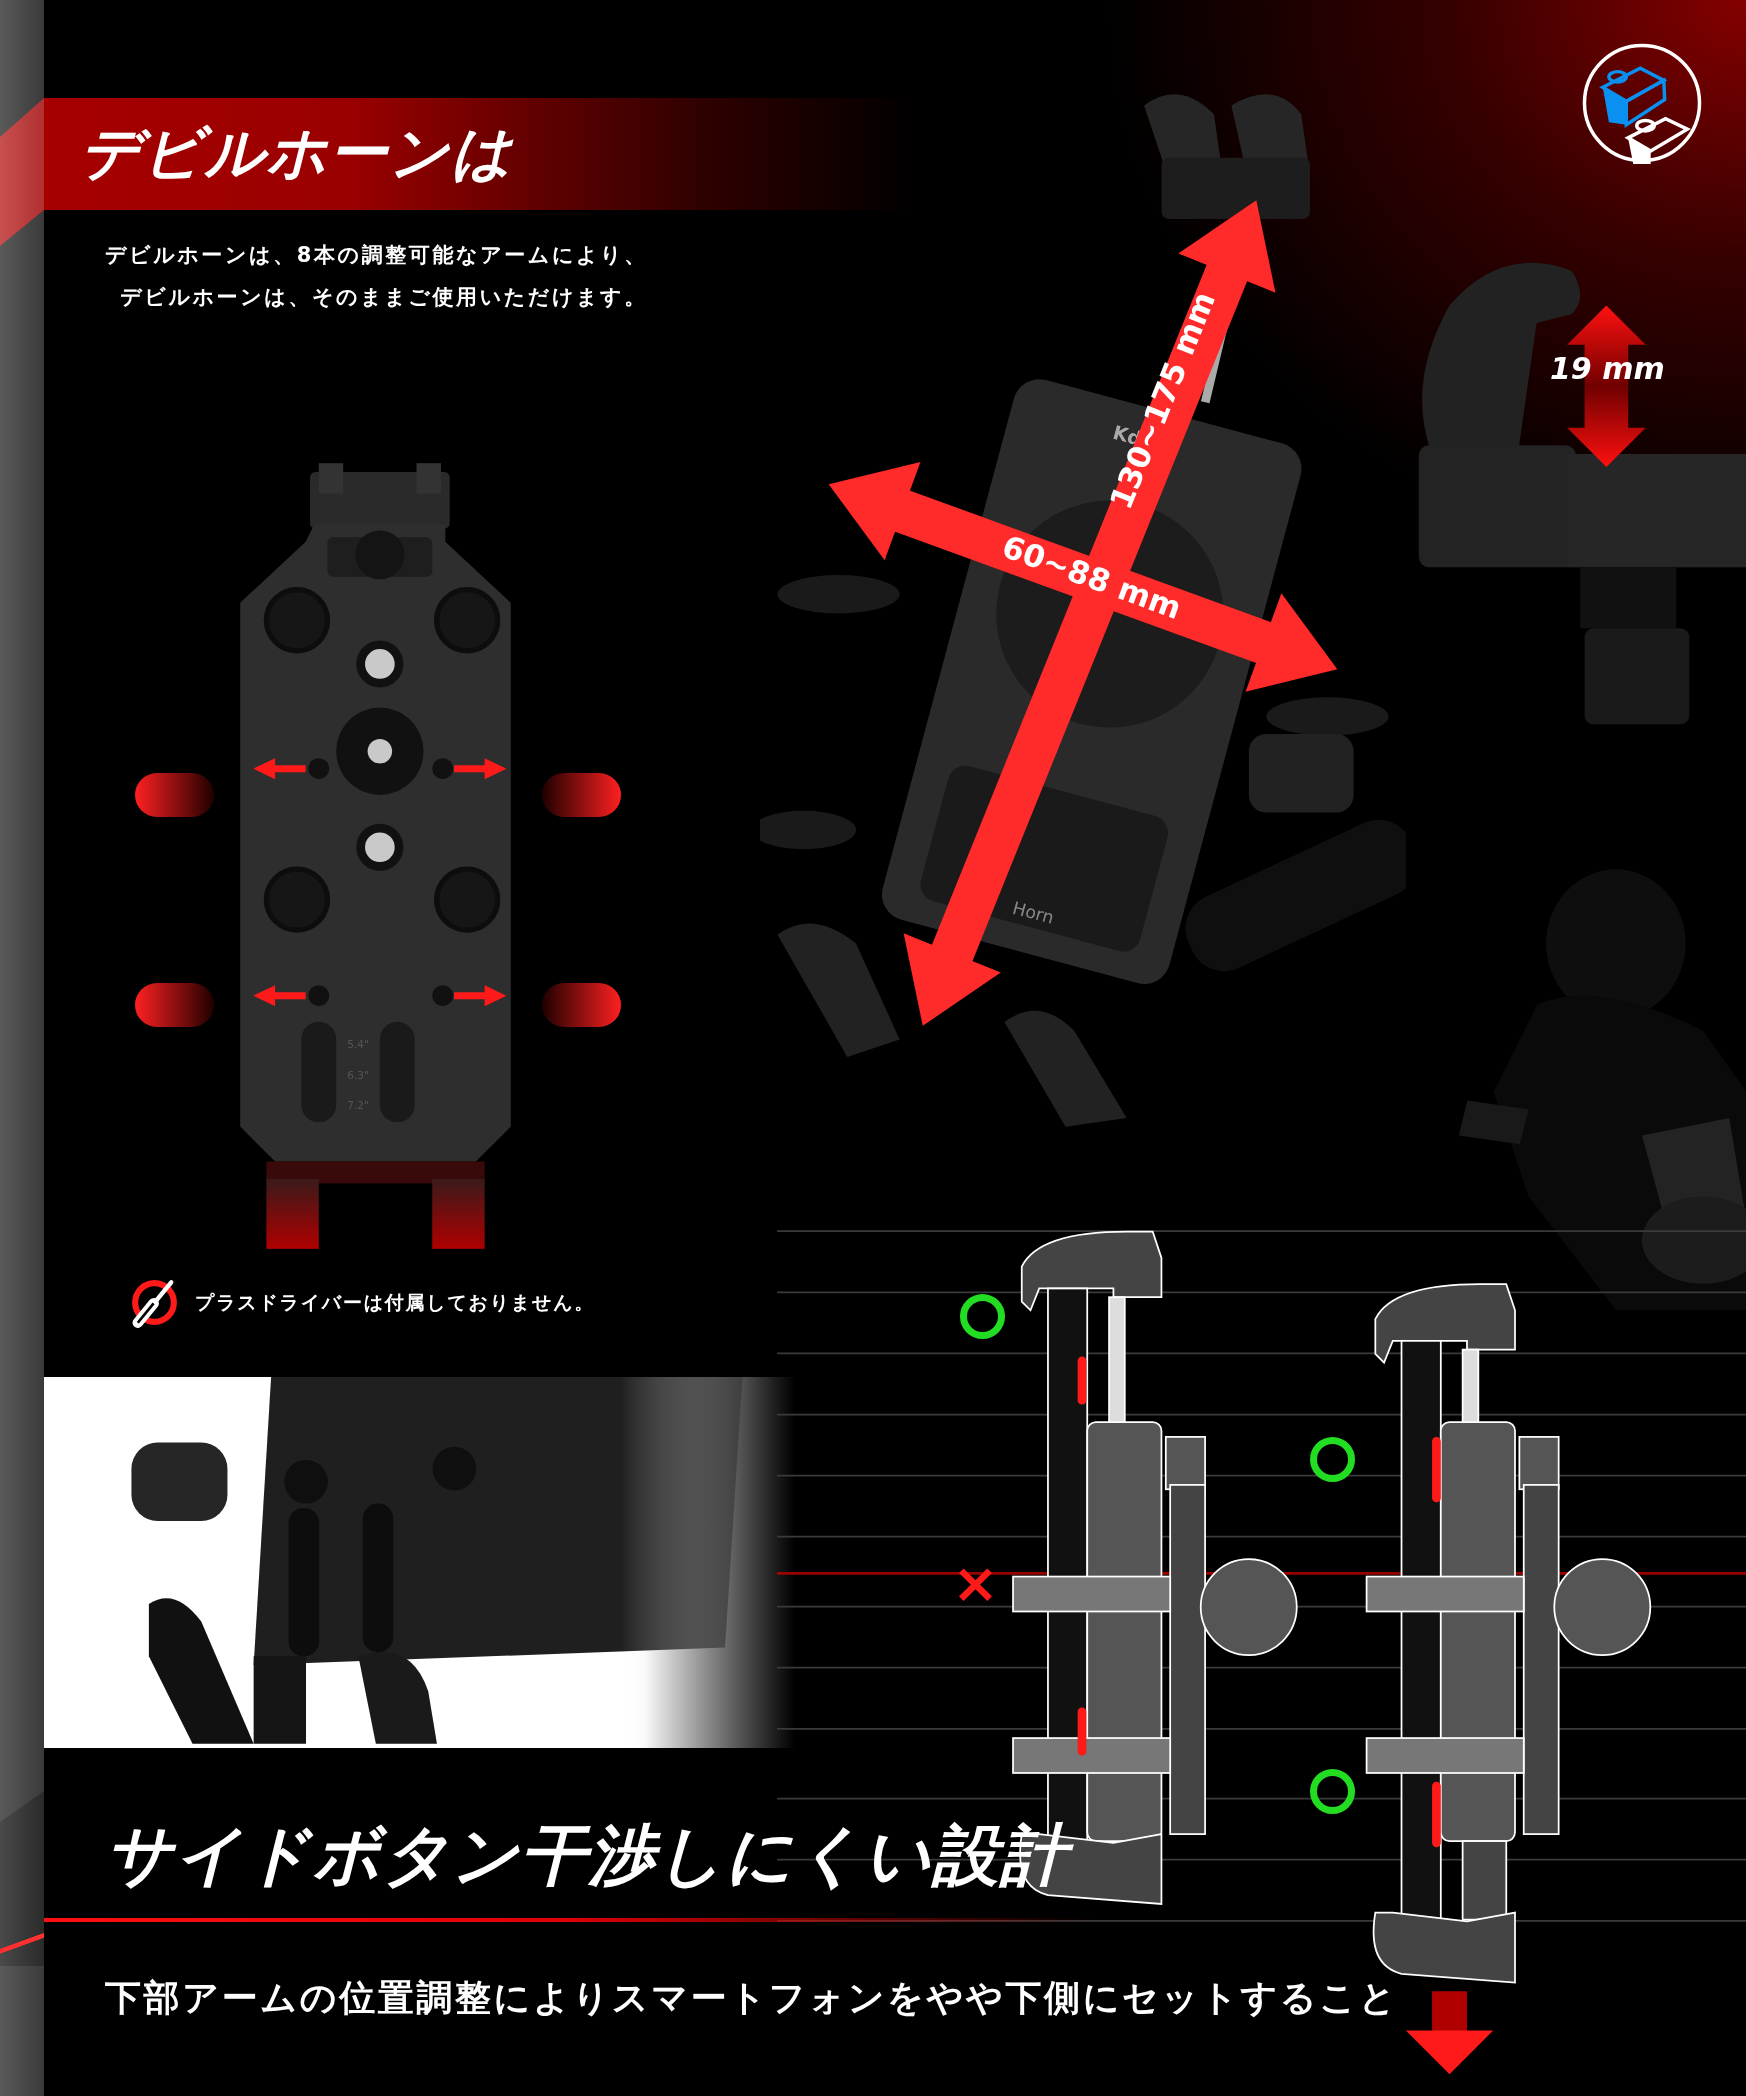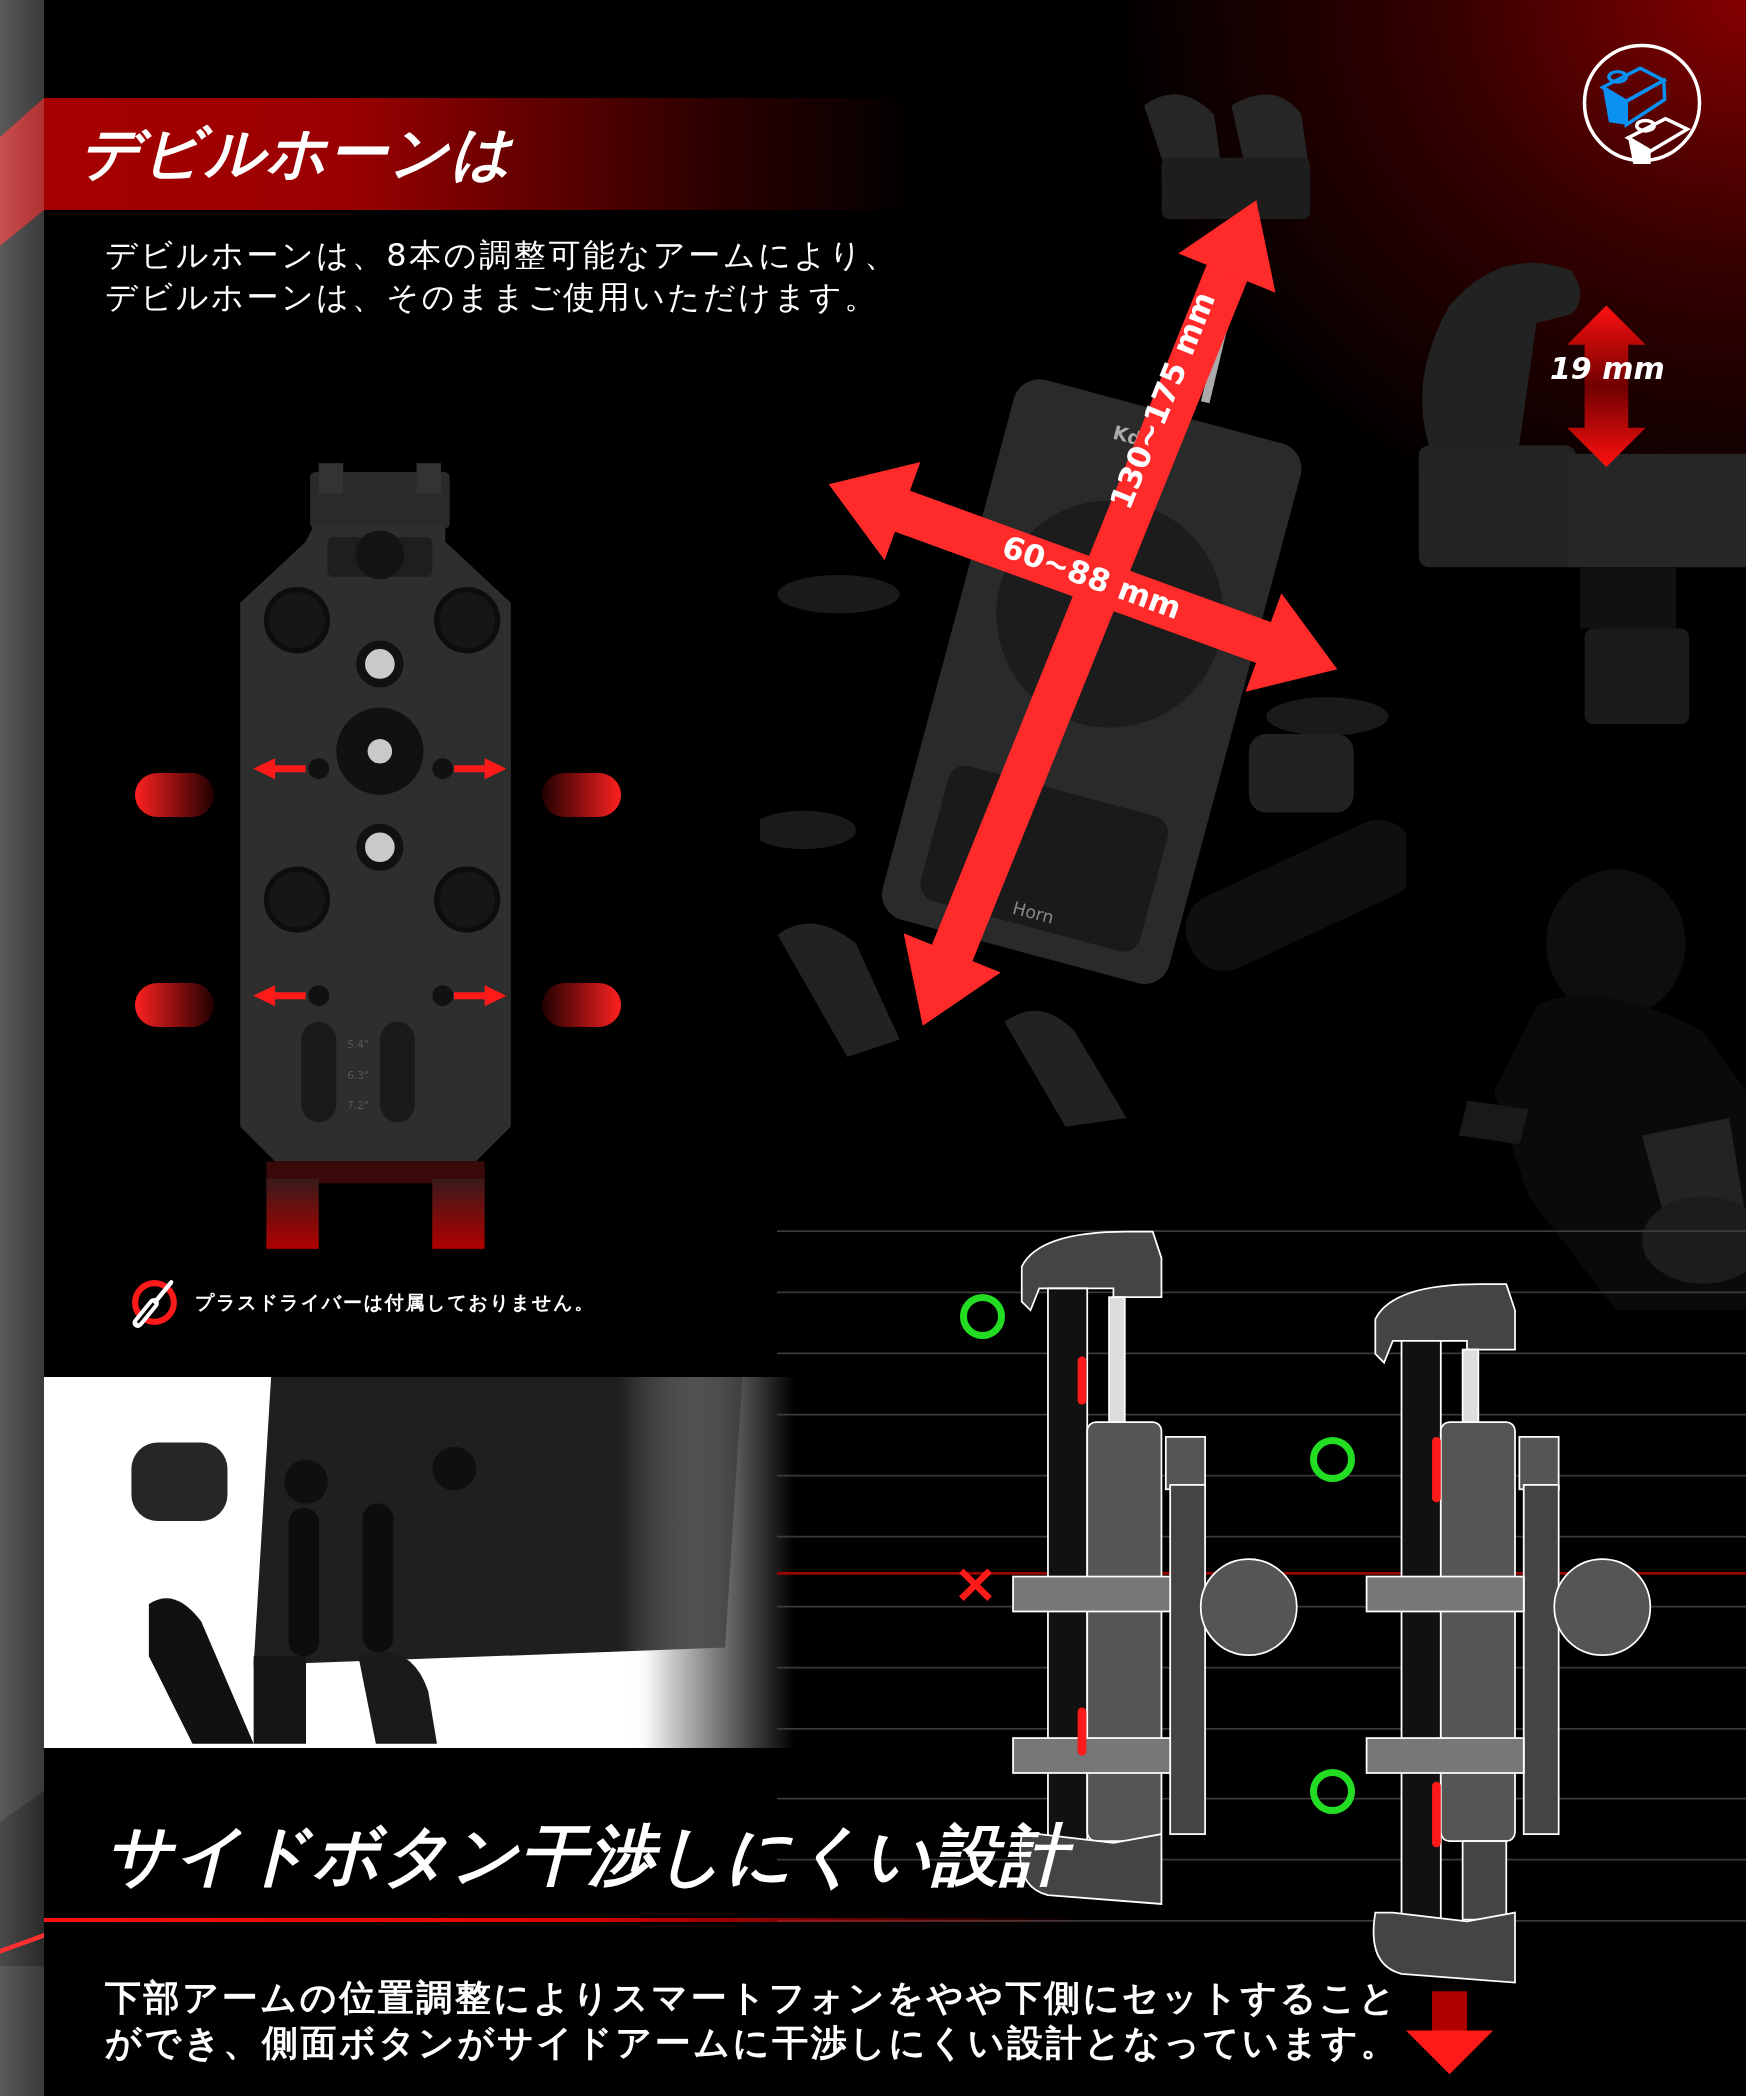--- a/index.html
+++ b/index.html
@@ -13,21 +13,21 @@
     background:radial-gradient(ellipse at 100% 0%, rgba(140,0,0,0.95) 0%, rgba(90,0,0,0.6) 30%, rgba(0,0,0,0) 65%); }
   
   .banner1 { left:44px; top:98px; width:873px; height:112px;
     background:linear-gradient(90deg,#a60000 0%,#9a0000 35%,#300000 75%,rgba(0,0,0,0) 100%);
     clip-path: polygon(0 0,100% 0,100% 100%,0 100%); }
   .fold1 { left:0; top:98px; width:44px; height:148px;
     background:linear-gradient(90deg,#c85050,#b03030);
     clip-path: polygon(0 39px,100% 0,100% 112px,0 148px); }
   .title1 { left:80px; top:105px; font-size:59px; font-weight:bold; font-style:italic; letter-spacing:1.7px;
     line-height:96px; white-space:nowrap; }
-  .desc1 { left:105px; top:234px; font-size:32px; font-weight:normal; line-height:42px; letter-spacing:2.6px; }
+  .desc1 { left:105px; top:234px; font-size:21px; font-weight:bold; line-height:42px; letter-spacing:2.6px;text-align:right; }
   .desc1 div { white-space:nowrap; }
 
   
   .compat-icon { left:1581px; top:42px; width:122px; height:122px; }
 
   
   .plate { left:214px; top:463px; width:323px; height:786px; }
   .mount-main { left:760px; top:70px; width:646px; height:1066px; }
   .clamp-detail { left:1397px; top:253px; width:349px; height:489px; }
   .rider { left:1441px; top:830px; width:306px; height:480px; opacity:0.85; }
@@ -295,15 +295,14 @@
 <div class="abs" style="left:952px;top:1555px;font-size:56px;font-weight:bold;color:#ff1a1a;line-height:56px;">×</div>
 <div class="abs" style="left:1310px;top:1437px;width:45px;height:45px;border:7.9px solid #22dd22;border-radius:50%;box-sizing:border-box;"></div>
 <div class="abs" style="left:1310px;top:1769px;width:45px;height:45px;border:7.9px solid #22dd22;border-radius:50%;box-sizing:border-box;"></div>
 
 <div class="abs fold2"></div>
 <div class="abs fold2-red"></div>
 <div class="abs title2">サイドボタン干渉しにくい設計</div>
 <div class="abs rule2"></div>
 <div class="abs desc2">
   <div>下部アームの位置調整によりスマートフォンをやや下側にセットすること</div>
-  <div>ができ、側面ボタンがサイドアームに干渉しにくい設計となっています。</div>
 </div>
 
 
 </body></html>

